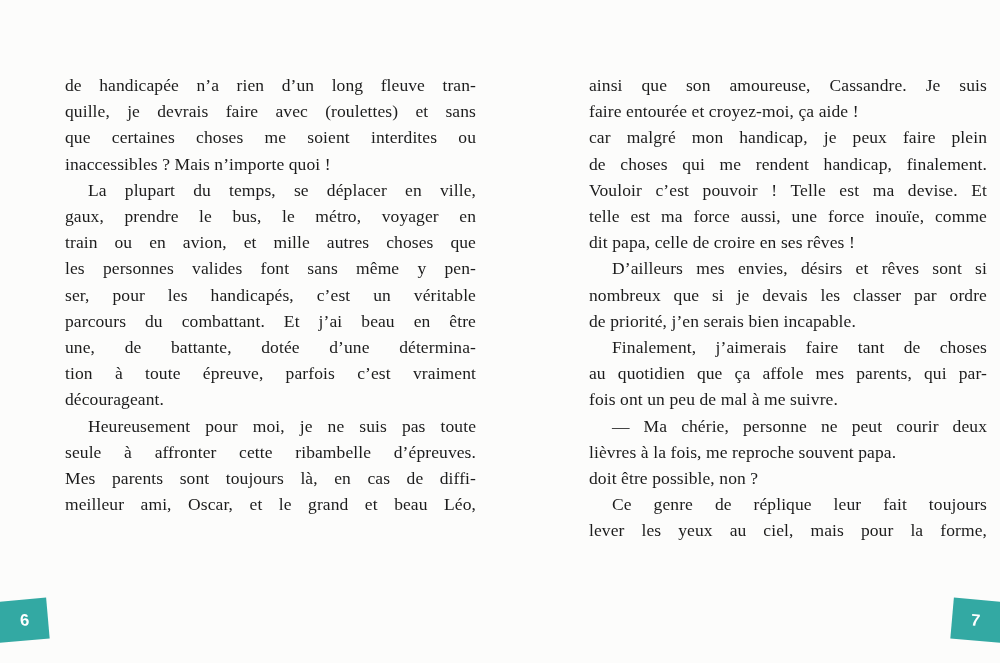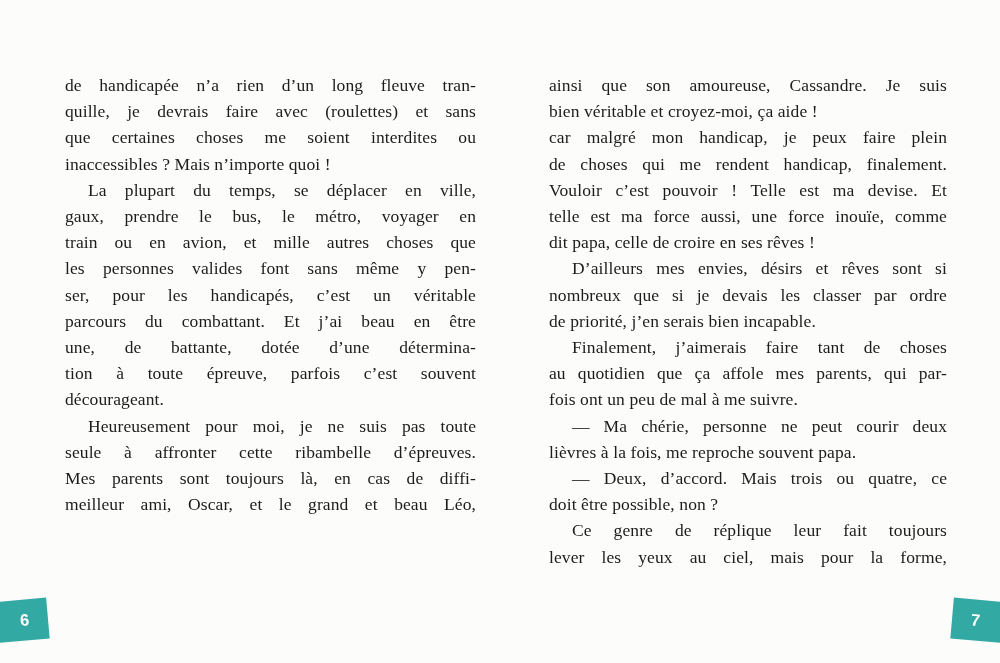--- a/index.html
+++ b/index.html
@@ -14,21 +14,21 @@
   }
   .spread { position: absolute; inset: 0; }
   .column {
     position: absolute;
     top: 72px;
     font-size: 17.5px;
     line-height: 26.2px;
     letter-spacing: 0.1px;
   }
   .col-left  { left: 65px;  width: 411px; }
-  .col-right { left: 549px; width: 398px; }
+  .col-right { left: 589px; width: 398px; }
   .line {
     text-align: justify;
     text-align-last: justify;
     white-space: normal;
   }
   .line.end { text-align-last: left; }
   .line.indent { text-indent: 23px; }
   .badge {
     position: absolute;
     top: 600px;
@@ -57,50 +57,49 @@
         <div class="line">quille, je devrais faire avec (roulettes) et sans</div>
         <div class="line">que certaines choses me soient interdites ou</div>
         <div class="line end">inaccessibles ? Mais n’importe quoi !</div>
         <div class="line indent">La plupart du temps, se déplacer en ville,</div>
         <div class="line">gaux, prendre le bus, le métro, voyager en</div>
         <div class="line">train ou en avion, et mille autres choses que</div>
         <div class="line">les personnes valides font sans même y pen-</div>
         <div class="line">ser, pour les handicapés, c’est un véritable</div>
         <div class="line">parcours du combattant. Et j’ai beau en être</div>
         <div class="line">une, de battante, dotée d’une détermina-</div>
-        <div class="line">tion à toute épreuve, parfois c’est souvent</div>
+        <div class="line">tion à toute épreuve, parfois c’est vraiment</div>
         <div class="line end">décourageant.</div>
         <div class="line indent">Heureusement pour moi, je ne suis pas toute</div>
         <div class="line">seule à affronter cette ribambelle d’épreuves.</div>
         <div class="line">Mes parents sont toujours là, en cas de diffi-</div>
         <div class="line">meilleur ami, Oscar, et le grand et beau Léo,</div>
       </div>
     <div class="badge badge-left">
       <span>6</span>
     </div>
   </section>
 
   <section>
     <div class="column col-right">
         <div class="line">ainsi que son amoureuse, Cassandre. Je suis</div>
-        <div class="line end">bien véritable et croyez-moi, ça aide !</div>
+        <div class="line end">faire entourée et croyez-moi, ça aide !</div>
         <div class="line">car malgré mon handicap, je peux faire plein</div>
         <div class="line">de choses qui me rendent handicap, finalement.</div>
         <div class="line">Vouloir c’est pouvoir ! Telle est ma devise. Et</div>
         <div class="line">telle est ma force aussi, une force inouïe, comme</div>
         <div class="line end">dit papa, celle de croire en ses rêves !</div>
         <div class="line indent">D’ailleurs mes envies, désirs et rêves sont si</div>
         <div class="line">nombreux que si je devais les classer par ordre</div>
         <div class="line end">de priorité, j’en serais bien incapable.</div>
         <div class="line indent">Finalement, j’aimerais faire tant de choses</div>
         <div class="line">au quotidien que ça affole mes parents, qui par-</div>
         <div class="line end">fois ont un peu de mal à me suivre.</div>
         <div class="line indent">— Ma chérie, personne ne peut courir deux</div>
         <div class="line end">lièvres à la fois, me reproche souvent papa.</div>
-        <div class="line indent">— Deux, d’accord. Mais trois ou quatre, ce</div>
         <div class="line end">doit être possible, non ?</div>
         <div class="line indent">Ce genre de réplique leur fait toujours</div>
         <div class="line">lever les yeux au ciel, mais pour la forme,</div>
       </div>
     <div class="badge badge-right">
       <span>7</span>
     </div>
   </section>
 
 </main>

